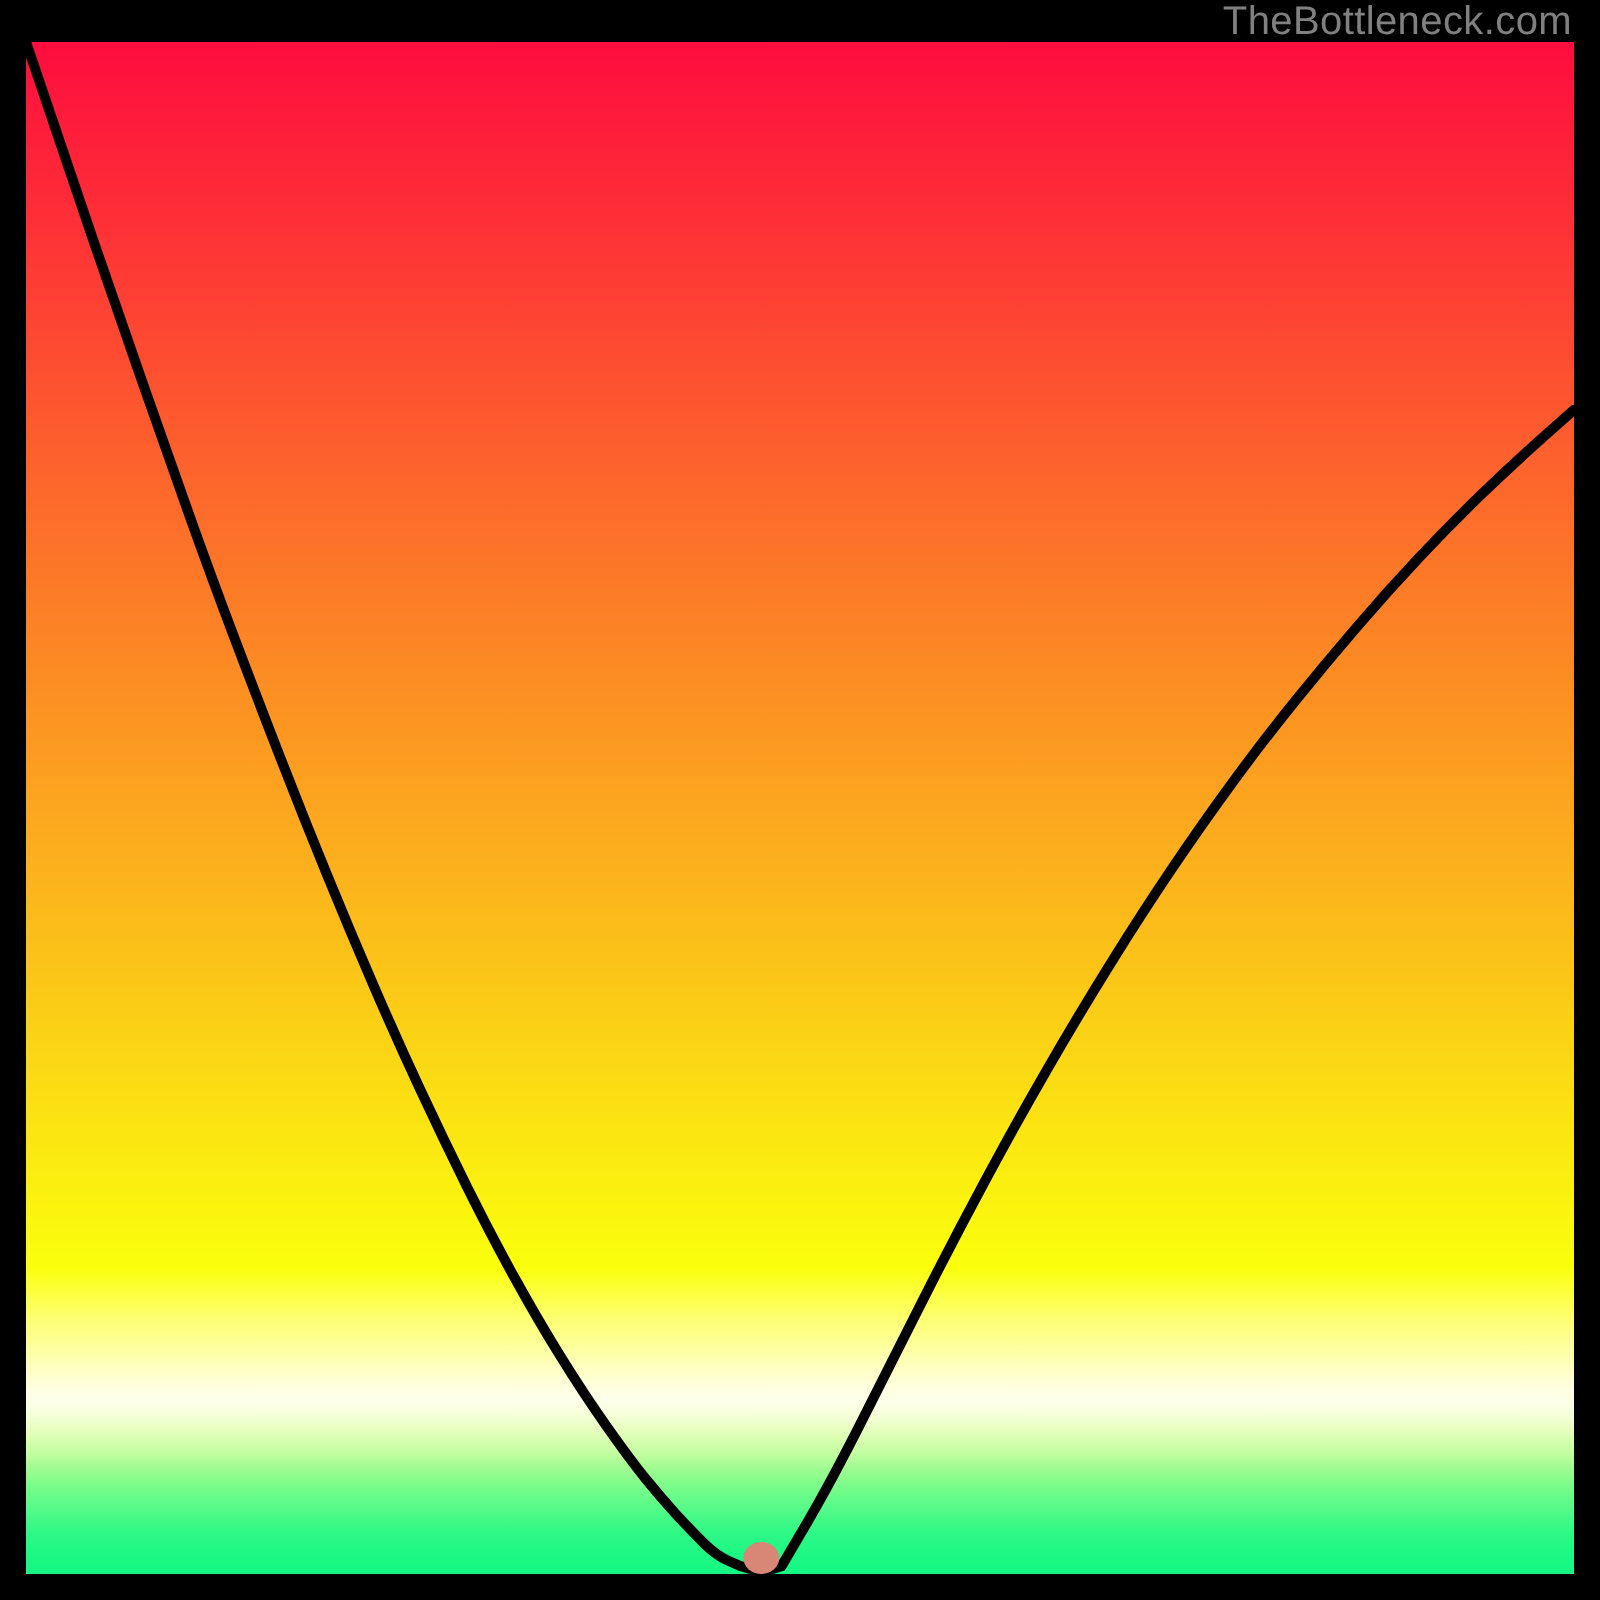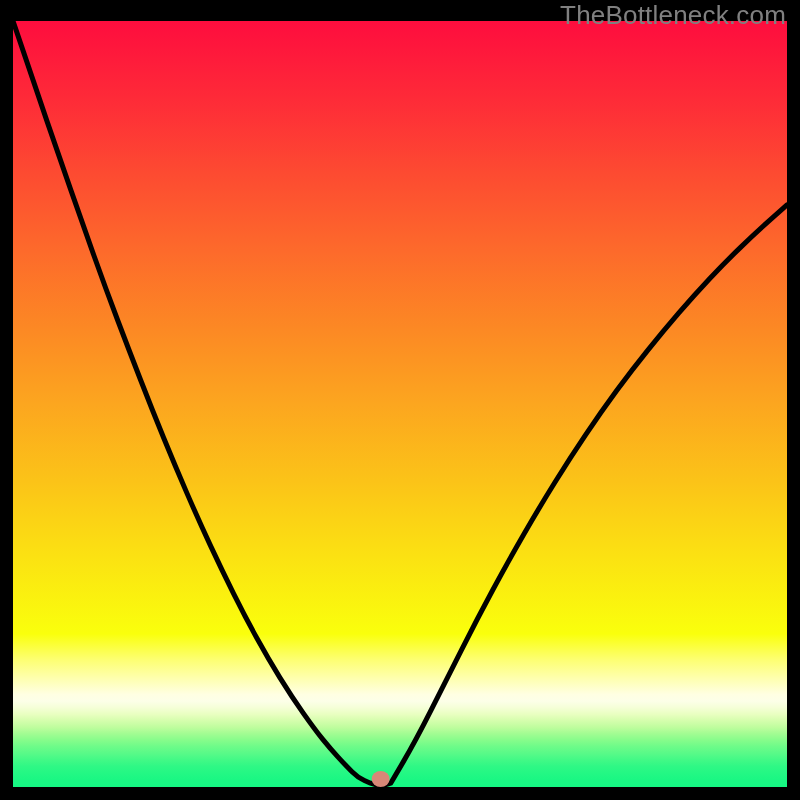--- a/index.html
+++ b/index.html
@@ -24,21 +24,21 @@
     left: 0;
     top: 0;
     width: 774px;
     height: 766px;
   }
   .watermark {
     position: absolute;
     top: 0;
     right: 14px;
     color: #808080;
-    font-size: 26px;
+    font-size: 20px;
     font-weight: 500;
     letter-spacing: 0.2px;
   }
 </style>
 </head>
 <body>
 
 <div class="frame">
   <svg class="plot" viewBox="0 0 774 766" preserveAspectRatio="none">
     <defs>

